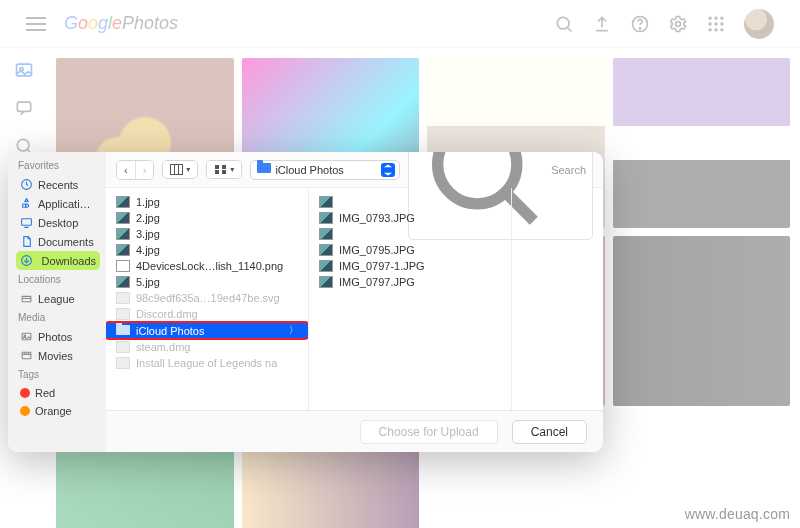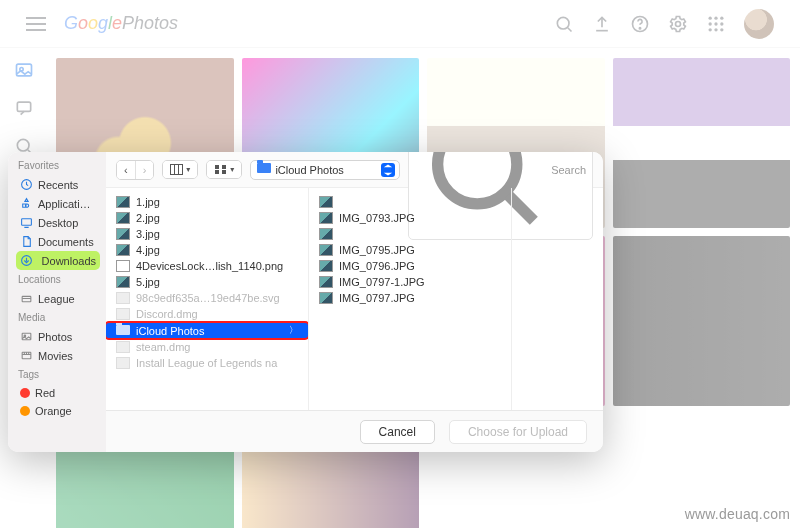--- a/index.html
+++ b/index.html
@@ -392,35 +392,31 @@
             </div>
             <div class="row">
               <span class="ico thumb-img"></span>
             </div>
             <div class="row">
               <span class="ico thumb-img"></span>
               <span class="nm">IMG_0795.JPG</span>
             </div>
             <div class="row">
               <span class="ico thumb-img"></span>
-              <span class="nm">IMG_0796.JPG</span>
-            </div>
-            <div class="row">
-              <span class="ico thumb-img"></span>
               <span class="nm">IMG_0797-1.JPG</span>
             </div>
             <div class="row">
               <span class="ico thumb-img"></span>
               <span class="nm">IMG_0797.JPG</span>
             </div>
           </div>
         <div class="f-col" style="flex:0.45"></div>
       </div>
 
       <div class="f-footer">
+        <button class="btn disabled">Choose for Upload</button>
         <button class="btn">Cancel</button>
-        <button class="btn disabled">Choose for Upload</button>
       </div>
     </div>
   </div>
 </div>
 
 <div class="watermark">www.deuaq.com</div>
 
 </body></html>

